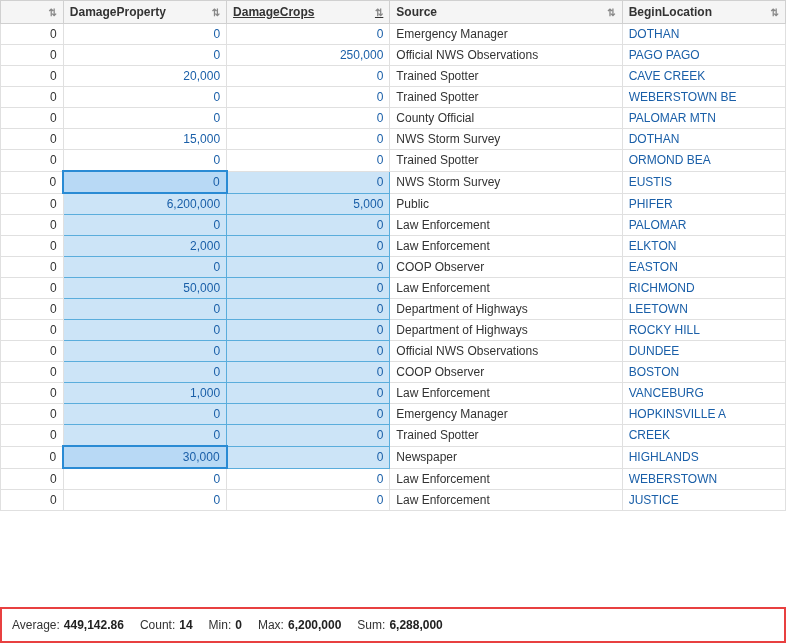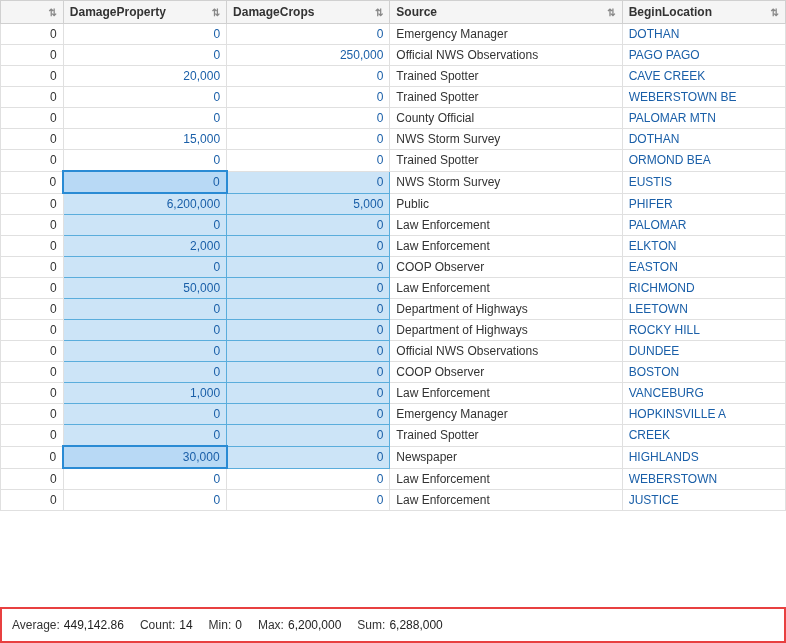--- a/index.html
+++ b/index.html
@@ -56,21 +56,21 @@
       background: #fff;
     }
     tbody td {
       border: 1px solid #e0e0e0;
       padding: 3px 6px;
       white-space: nowrap;
       overflow: hidden;
       text-overflow: ellipsis;
     }
     .col-damageproperty { width: 130px; text-align: right; }
-    .col-damagecrops { width: 130px; }
+    .col-damagecrops { width: 130px; text-decoration: underline; }
     .col-source { width: 185px; margin-left: 24px; }
     .col-beginlocation { width: 130px; }
 
     td.num, th.num {
       text-align: right;
     }
     td.text-blue {
       color: #1a5fa8;
     }
     td.highlight-blue {
@@ -93,21 +93,21 @@
       align-items: center;
       gap: 4px;
       height: 28px;
       flex-shrink: 0;
     }
     .status-bar span.label {
       color: #333;
     }
     .status-bar span.value {
       color: #222;
-      font-weight: 400;
+      font-weight: 700;
     }
     .status-bar .separator {
       color: #888;
       margin: 0 4px;
     }
 
     .col-first { width: 50px; }
 
     .table-scroll-wrapper {
       overflow-y: auto;

